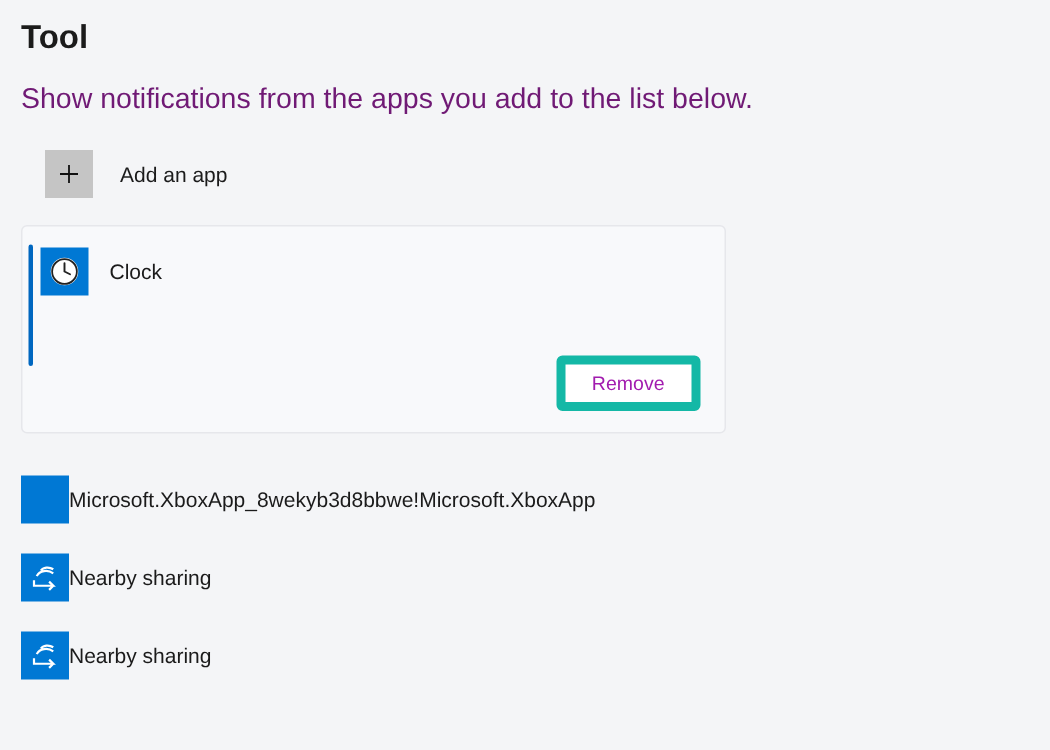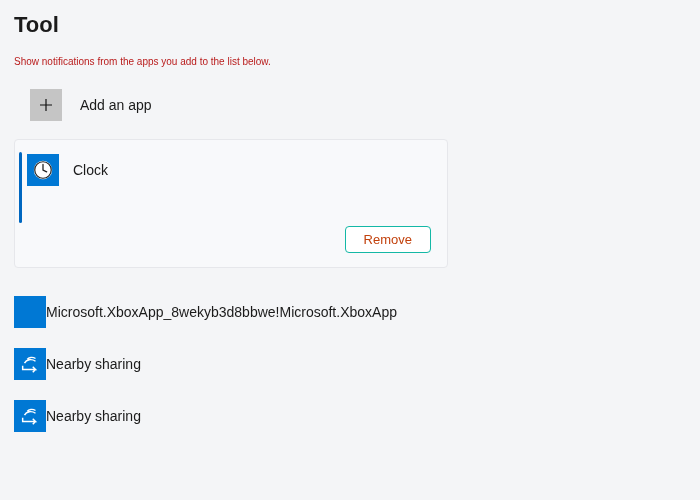--- a/index.html
+++ b/index.html
@@ -6,53 +6,53 @@
     body {
       width: 700px;
       height: 500px;
       background: #f4f5f7;
       font-family: "Segoe UI", Tahoma, sans-serif;
       overflow: hidden;
       color: #1b1b1b;
     }
     .page { padding: 12px 14px; }
     .title { font-size: 22px; font-weight: 600; margin-bottom: 18px; }
-    .subtitle { font-size: 10px; color: #b91c1c; margin-bottom: 18px; }
+    .subtitle { font-size: 19px; color: #701a75; margin-bottom: 18px; }
     .add-row {
       display: flex; align-items: center; gap: 18px;
       padding: 4px 0 18px 16px;
     }
     .add-tile {
       width: 32px; height: 32px; background: #c5c5c5;
       display: flex; align-items: center; justify-content: center;
       color: #111;
     }
     .card {
       background: #f8f9fb;
       border: 1px solid #e6e7eb;
       border-radius: 4px;
       position: relative;
       padding: 14px 16px 14px 12px;
       margin-bottom: 18px;
-      width: 434px;
+      width: 470px;
     }
     .card-indicator {
       position: absolute; left: 4px; top: 12px; bottom: 44px;
       width: 3px; background: #0067c0; border-radius: 2px;
     }
     .card-head { display: flex; align-items: center; gap: 14px; }
     .tile {
       width: 32px; height: 32px; background: #0078d4;
       display: flex; align-items: center; justify-content: center;
     }
     .card-label { font-size: 14px; }
     .card-actions { display: flex; justify-content: flex-end; margin-top: 40px; }
     .btn {
-      background: #fff; border: 1px solid #14b8a6; border-radius: 4px;
-      padding: 5px 18px; font-size: 13px; color: #c2410c; cursor: pointer;
+      background: #fff; border: 6px solid #14b8a6; border-radius: 4px;
+      padding: 5px 18px; font-size: 13px; color: #a21caf; cursor: pointer;
       font-family: inherit;
     }
     .app-row {
       display: flex; align-items: center; gap: 0;
       padding: 10px 0;
     }
     .row-label { font-size: 14px; }
   </style>
 </head>
 <body>

